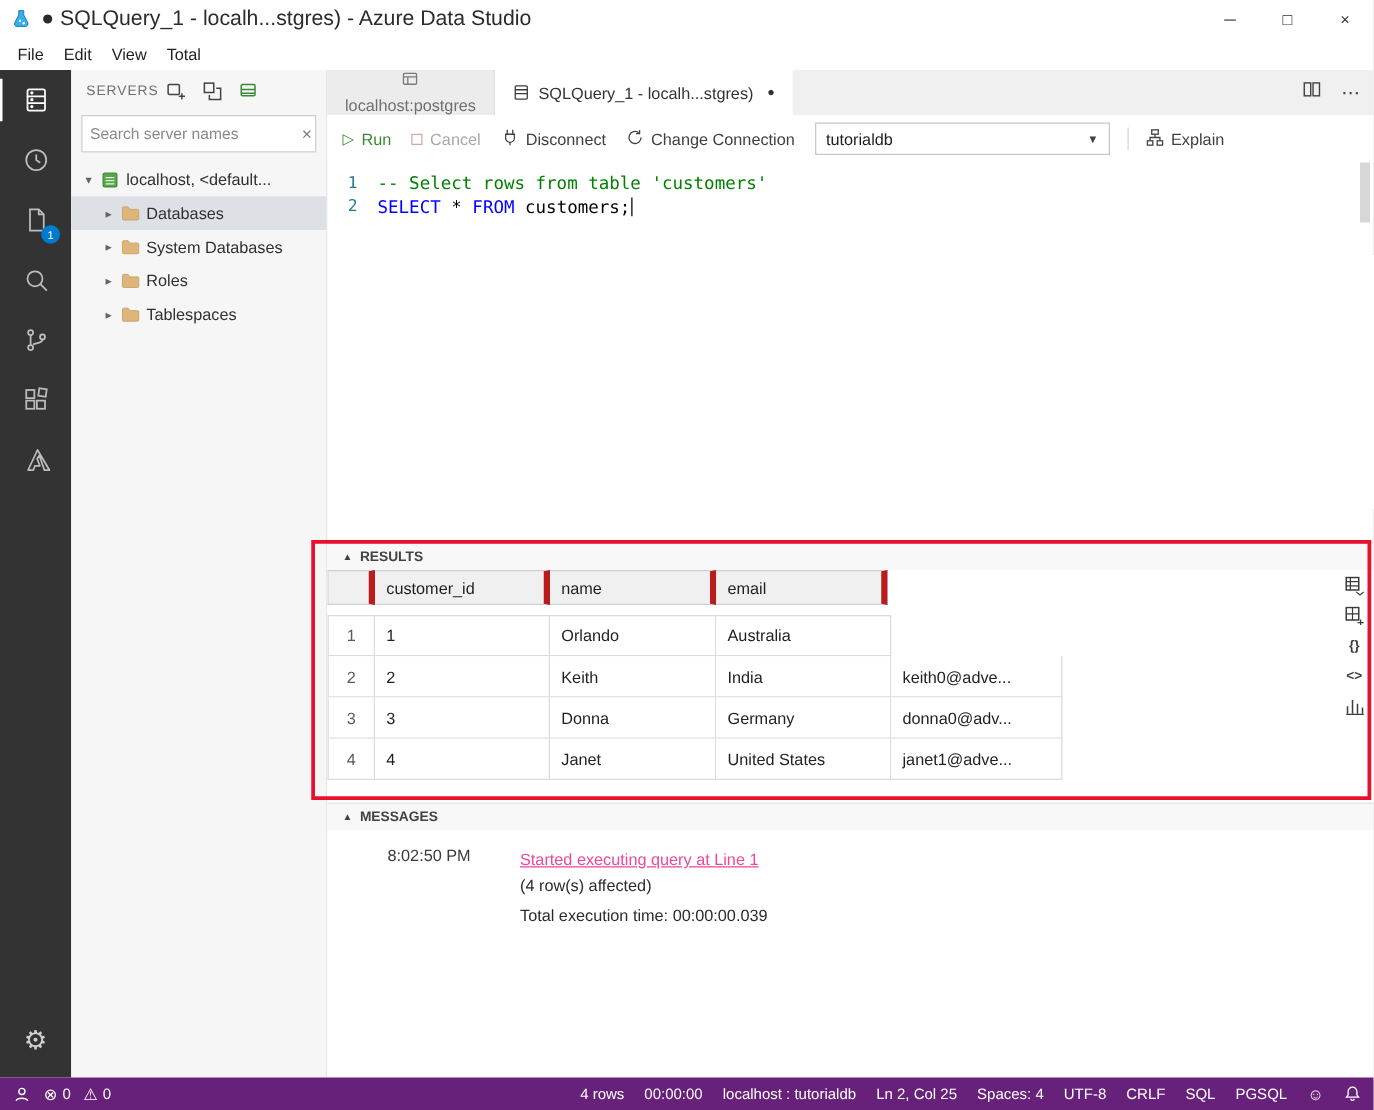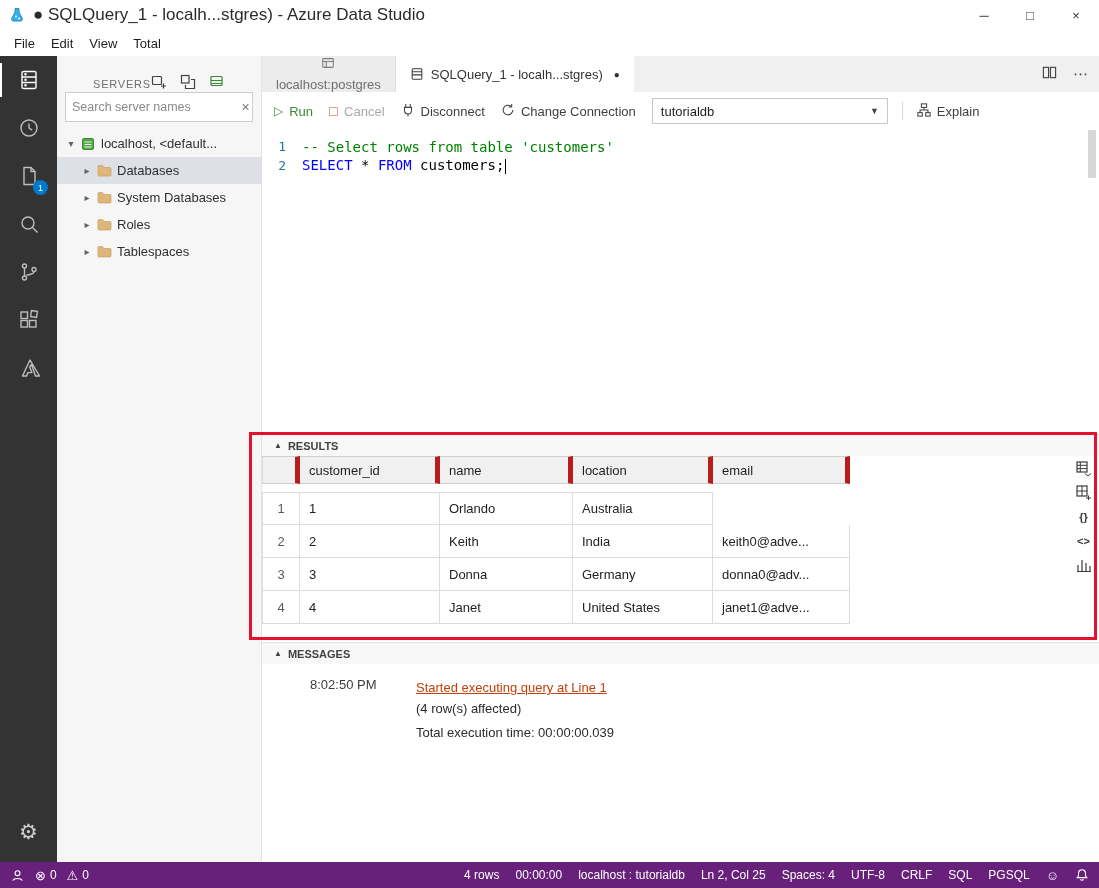--- a/index.html
+++ b/index.html
@@ -24,21 +24,21 @@
   .activitybar { position:absolute; left:0; top:0; bottom:0; width:57px; background:#333333; }
   .ab-item { position:relative; height:48px; display:flex; align-items:center; justify-content:center; color:#bdbdbd; }
   .ab-item.active { color:#ffffff; }
   .ab-item.active::before { content:""; position:absolute; left:0; top:7px; bottom:7px; width:2px; background:#fff; }
   .ab-item svg { stroke:currentColor; fill:none; stroke-width:1.4; }
   .badge { position:absolute; right:9px; bottom:5px; min-width:15px; height:15px; border-radius:50%; background:#007acc; color:#fff; font-size:9px; display:flex; align-items:center; justify-content:center; }
   .ab-gear { position:absolute; bottom:6px; left:0; width:57px; height:48px; display:flex; align-items:center; justify-content:center; font-size:21px; color:#cfcfcf; }
 
   
   .sidebar { position:absolute; left:57px; top:0; bottom:0; width:205px; background:#f6f6f6; border-right:1px solid #e3e3e3; }
-  .sidebar-header { height:34px; display:flex; align-items:flex-end; padding:0 12px;margin-left:24px; }
+  .sidebar-header { height:34px; display:flex; align-items:center; padding:0 12px; }
   .sidebar-title { font-size:11px; color:#6f6f6f; letter-spacing:0.8px; }
   .sidebar-actions { margin-left:auto; display:flex; gap:13px; padding-right:42px; }
   .sidebar-actions span { display:flex; }
   .sidebar-actions svg { stroke:#424242; fill:none; stroke-width:1.2; }
   .searchbox { position:relative; margin:2px 8px 8px 8px; height:30px; background:#fff; border:1px solid #cecece; display:flex; align-items:center; }
   .searchbox input { border:none; outline:none; flex:1; font-size:12.5px; padding:0 6px; color:#333; font-family:"Liberation Sans", sans-serif; background:transparent; }
   .searchbox input::placeholder { color:#8a8a8a; }
   .search-clear { width:22px; text-align:center; color:#7a7a7a; font-size:14px; }
   .tree-row { height:27px; display:flex; align-items:center; font-size:13px; color:#2f2f2f; }
   .tree-row.selected { background:#dde1e6; }
@@ -99,21 +99,21 @@
   .gspacer { height:8px; }
   .bt .gc { border-top:1px solid #dcdcdc; }
   .null-val { font-style:italic; color:#4a4a4a; }
   .grid-actions { position:absolute; right:7px; top:4px; display:flex; flex-direction:column; gap:7px; align-items:center; }
   .grid-actions span { display:flex; align-items:center; justify-content:center; width:17px; height:17px; font-size:11px; font-weight:bold; color:#3b3b3b; }
   .grid-actions svg { stroke:#3b3b3b; fill:none; stroke-width:1.2; }
 
   .messages-body { position:absolute; top:608px; left:0; right:0; bottom:0; background:#fff; padding:8px 0 0 48px; font-size:13px; color:#2b2b2b; }
   .msg-row { height:24px; display:flex; align-items:center; }
   .msg-time { width:106px; color:#3b3b3b; flex:none; }
-  .msg-link { text-decoration:underline; color:#c2410c;margin-top:7px; }
+  .msg-link { text-decoration:underline; color:#ec4899;margin-top:7px; }
 
   
   .statusbar { position:absolute; bottom:0; left:0; right:0; height:26px; background:#68217a; color:#fff; display:flex; align-items:center; padding:0 10px; font-size:12px; }
   .sb-left { display:flex; align-items:center; gap:10px; }
   .sb-pair { display:flex; align-items:center; gap:4px; }
   .sb-right { margin-left:auto; display:flex; align-items:center; gap:16px; }
   .sb-item { white-space:nowrap; }
   .sb-ic { display:flex; }
   .sb-ic svg { stroke:#fff; fill:none; stroke-width:1.2; }
   .sb-glyph { font-size:13px; }
@@ -380,21 +380,20 @@
         <span class="twisty">▲</span>
         <span>RESULTS</span>
       </div>
 
       <div class="results-body">
         <div class="grid">
           <div class="grow ghead">
             <div class="gc rn"></div>
             <div class="gc c1">customer_id</div>
             <div class="gc c2">name</div>
-            <div class="gc c3">location</div>
             <div class="gc c4">email</div>
           </div>
           <div class="gspacer"></div>
           <div class="grow bt">
             <div class="gc rn">1</div>
             <div class="gc c1">1</div>
             <div class="gc c2">Orlando</div>
             <div class="gc c3">Australia</div>
           </div>
           <div class="grow">

